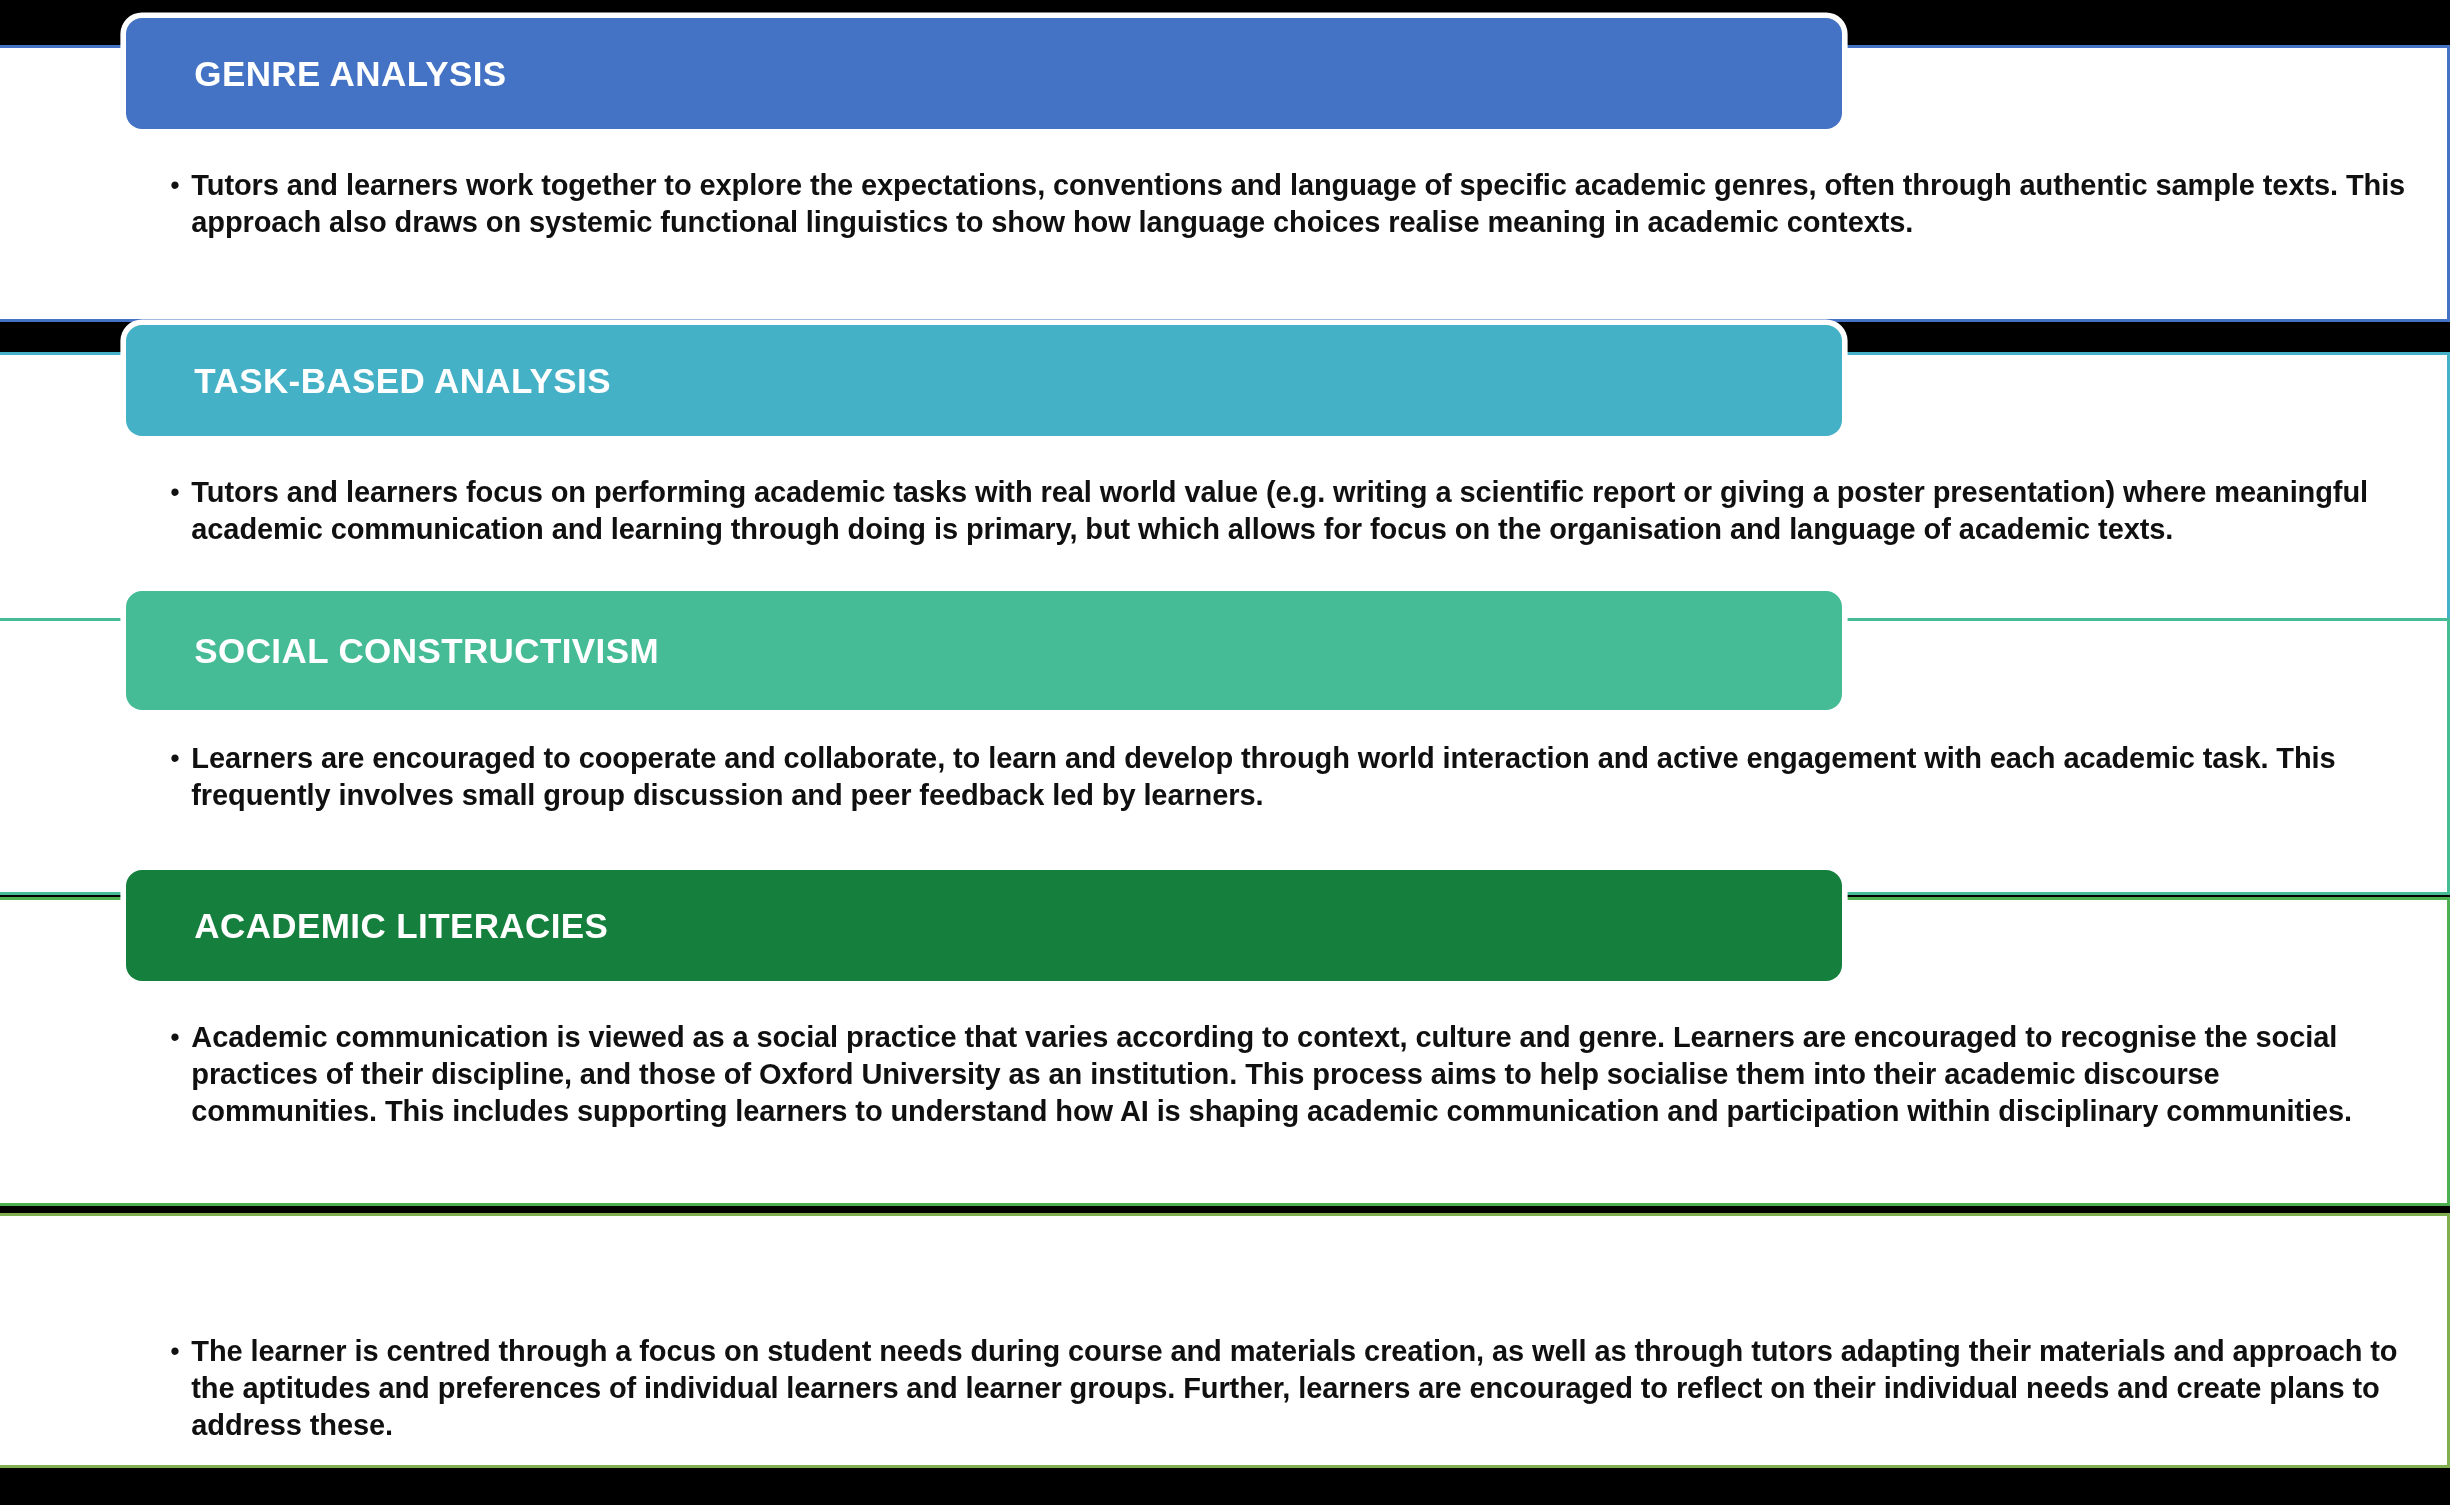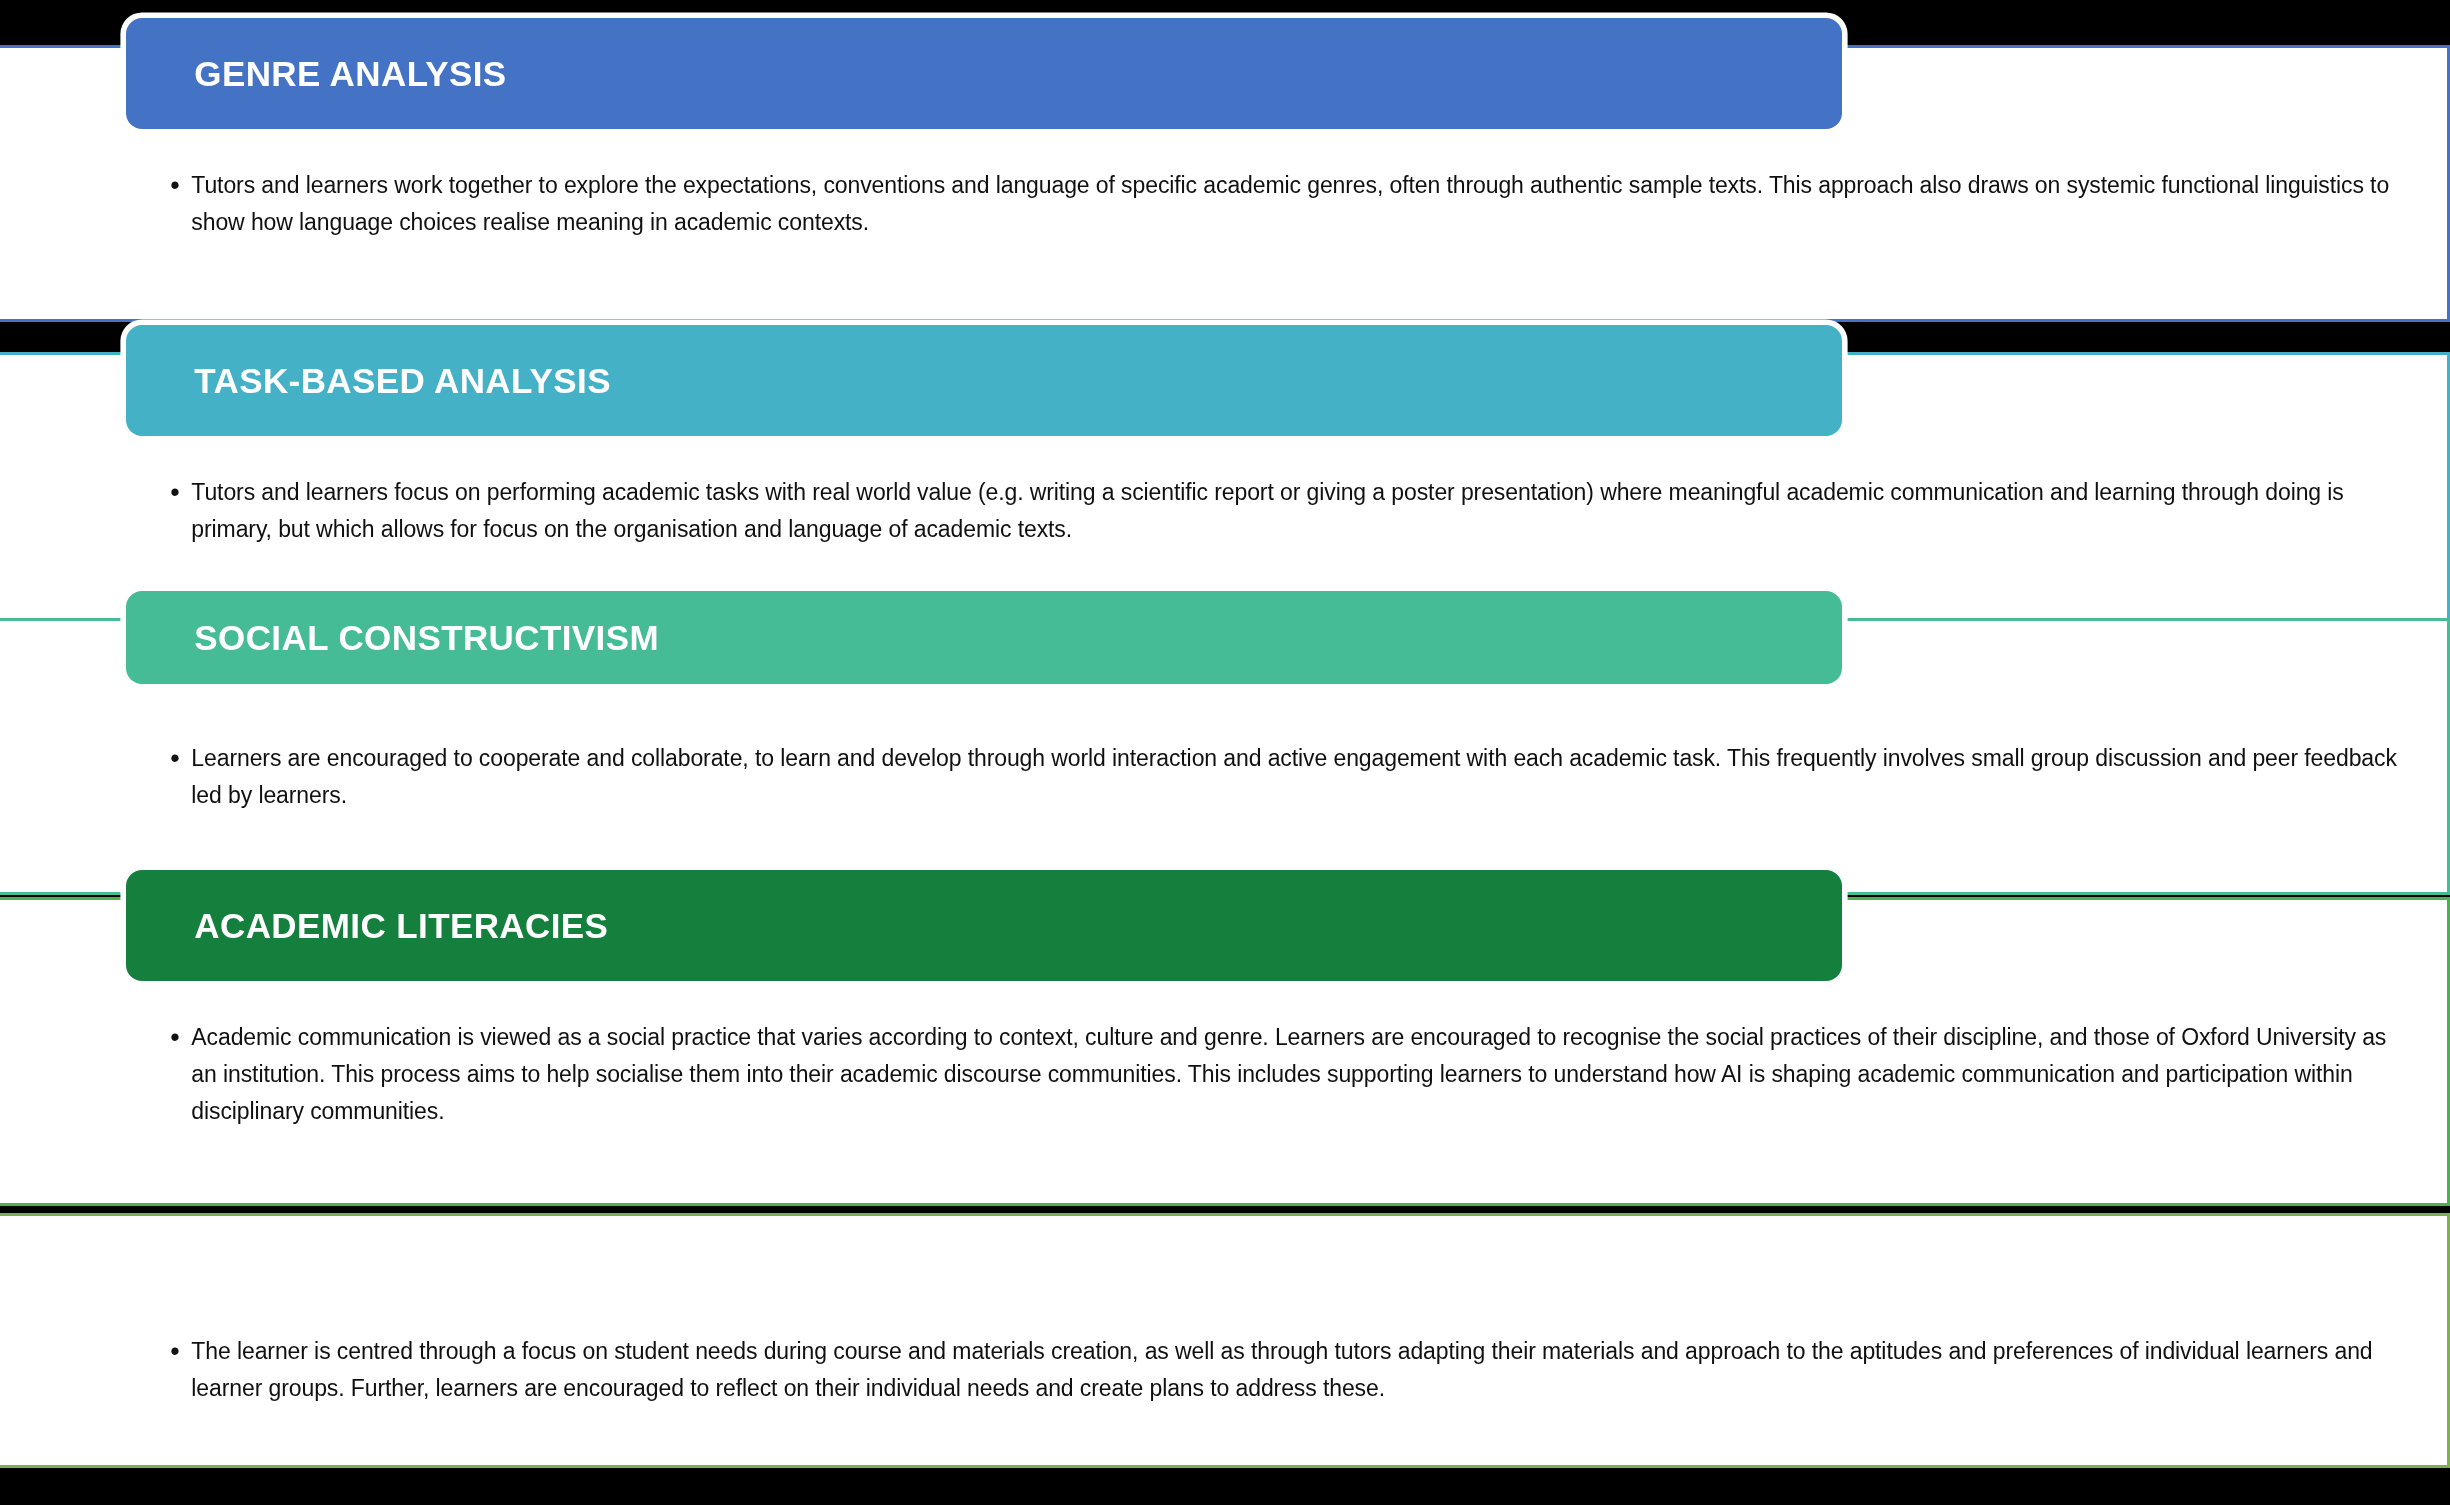--- a/index.html
+++ b/index.html
@@ -60,24 +60,25 @@
   .bullet-dot {
     color: #111111;
     font-size: 27px;
     line-height: 37px;
     width: 21px;
     flex: 0 0 21px;
     text-align: left;
   }
   .bullet-text {
     color: #101010;
-    font-size: 23px;
+    font-size: 29px;
     line-height: 37px;
     letter-spacing: -0.1px;
     white-space: pre-line;
+    font-weight: bold;
   }
 </style>
 </head>
 <body>
 
 <div id="stage">
 
   <div class="card" style="top:45px; height:277px; border-color:#4472C4;">
     <div class="pill" style="top:-30px; height:111px; background:#4472C4;">
       <span class="pill-label">GENRE ANALYSIS</span>
@@ -96,21 +97,21 @@
     </div>
     <div class="body" style="top:119px;">
       <div class="bullet-row">
         <span class="bullet-dot">•</span>
         <span class="bullet-text">Tutors and learners focus on performing academic tasks with real world value (e.g. writing a scientific report or giving a poster presentation) where meaningful academic communication and learning through doing is primary, but which allows for focus on the organisation and language of academic texts.</span>
       </div>
     </div>
   </div>
 
   <div class="card" style="top:618px; height:277px; border-color:#45BC95;">
-    <div class="pill" style="top:-30px; height:93px; background:#45BC95;">
+    <div class="pill" style="top:-30px; height:119px; background:#45BC95;">
       <span class="pill-label">SOCIAL CONSTRUCTIVISM</span>
     </div>
     <div class="body" style="top:119px;">
       <div class="bullet-row">
         <span class="bullet-dot">•</span>
         <span class="bullet-text">Learners are encouraged to cooperate and collaborate, to learn and develop through world interaction and active engagement with each academic task. This frequently involves small group discussion and peer feedback led by learners.</span>
       </div>
     </div>
   </div>
 

